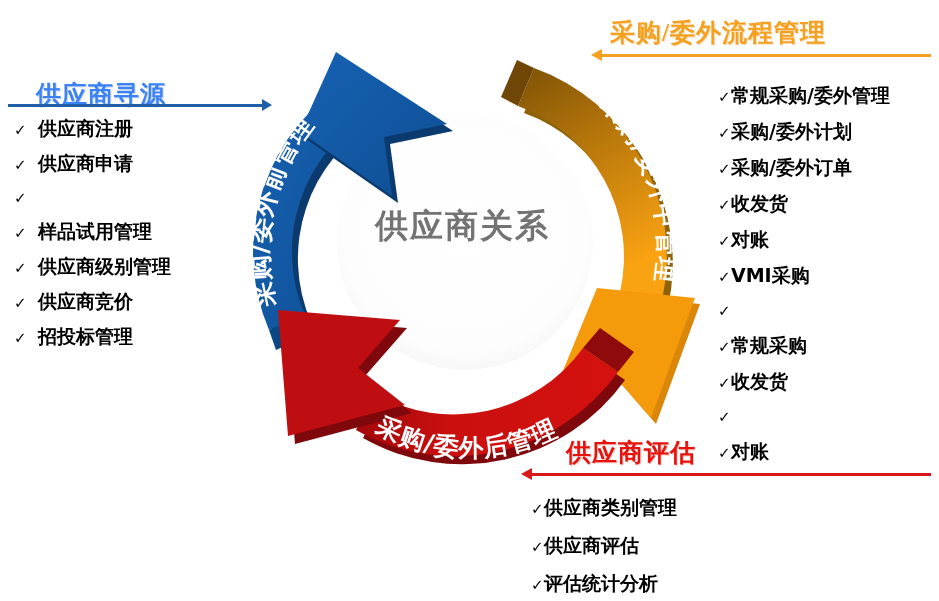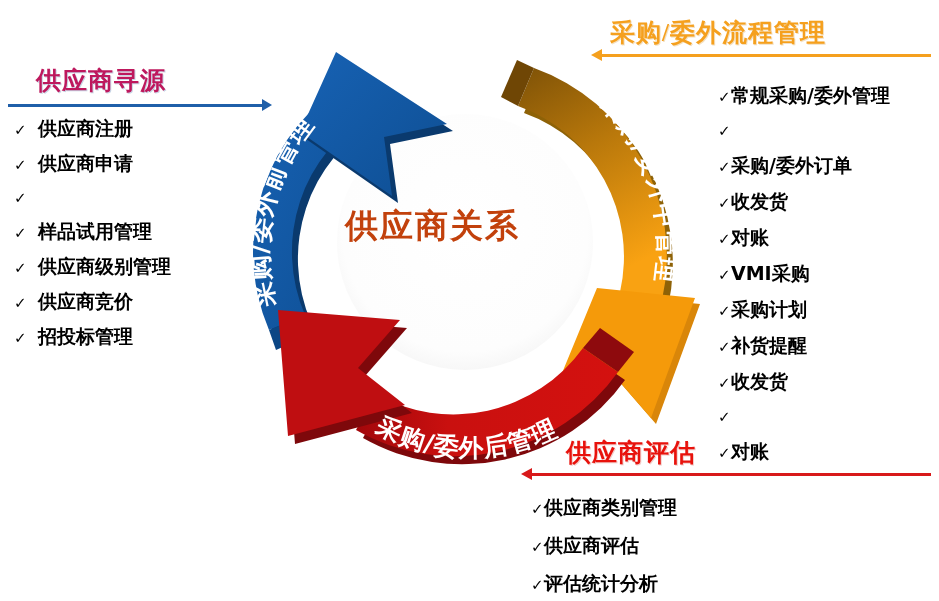--- a/index.html
+++ b/index.html
@@ -14,23 +14,23 @@
   svg.ring{position:absolute;left:0;top:0;width:939px;height:601px;}
 
   
   .hdr{
     position:absolute;
     font-weight:bold;
     white-space:nowrap;
     letter-spacing:1px;
   }
   #sourcing-header{
-    left:36px;top:64px;
+    left:36px;top:78px;
     font-size:25px;
-    color:#be185d;
+    color:#3b82f6;
     text-shadow:1px 1px 0 #c9d6e6;
   }
   #sourcing-rule{
     position:absolute;left:8px;top:104px;width:258px;height:3px;
     background:#1F5FA9;
   }
   #sourcing-arrowhead{
     position:absolute;left:262px;top:99px;width:0;height:0;
     border-top:6px solid transparent;border-bottom:6px solid transparent;
     border-left:10px solid #1F5FA9;
@@ -92,21 +92,22 @@
   #process-list .tick{font-size:15px;width:13px;}
 
   #evaluation-list{left:531px;top:489px;}
   #evaluation-list .li{font-size:19px;line-height:36px;}
   #evaluation-list .tick{font-size:15px;width:13px;}
 
   
   #center-label{
     position:absolute;
     left:345px;top:205px;width:235px;
-    color:#c2410c;
+    text-align:center;
+    color:#737373;
     font-weight:bold;
     font-size:33px;
     line-height:42px;
     letter-spacing:2px;
   }
   #center-label div{white-space:nowrap;}
 
   
   .arc-label{
     font-weight:bold;
@@ -257,44 +258,44 @@
   <div class="hdr" id="process-header">采购/委外流程管理</div>
   <div id="process-rule"></div>
   <div id="process-arrowhead"></div>
   <div class="list" id="process-list">
       <div class="li">
         <span class="tick">✓</span>
         <span>常规采购/委外管理</span>
       </div>
       <div class="li">
         <span class="tick">✓</span>
+        <span>采购/委外计划</span>
       </div>
       <div class="li">
         <span class="tick">✓</span>
         <span>采购/委外订单</span>
       </div>
       <div class="li">
         <span class="tick">✓</span>
         <span>收发货</span>
       </div>
       <div class="li">
         <span class="tick">✓</span>
         <span>对账</span>
       </div>
       <div class="li">
         <span class="tick">✓</span>
         <span>VMI采购</span>
       </div>
       <div class="li">
         <span class="tick">✓</span>
-        <span>采购计划</span>
-      </div>
-      <div class="li">
-        <span class="tick">✓</span>
-        <span>补货提醒</span>
+      </div>
+      <div class="li">
+        <span class="tick">✓</span>
+        <span>常规采购</span>
       </div>
       <div class="li">
         <span class="tick">✓</span>
         <span>收发货</span>
       </div>
       <div class="li">
         <span class="tick">✓</span>
       </div>
       <div class="li">
         <span class="tick">✓</span>

